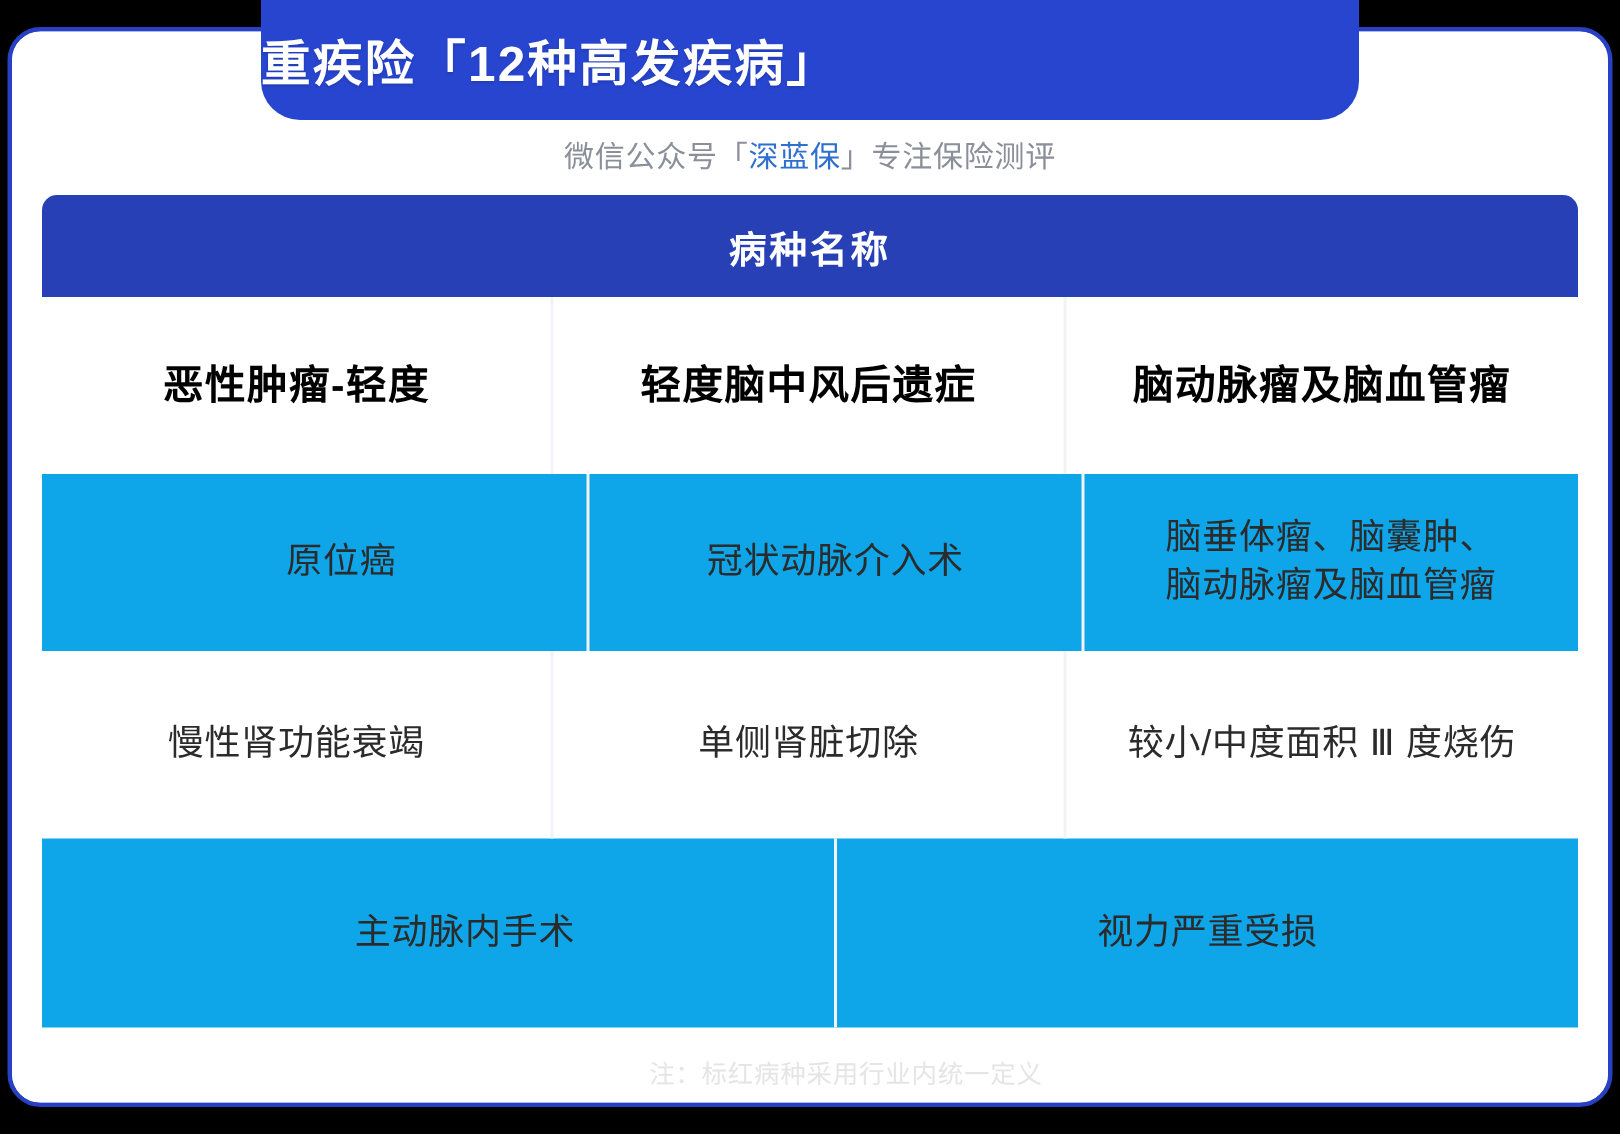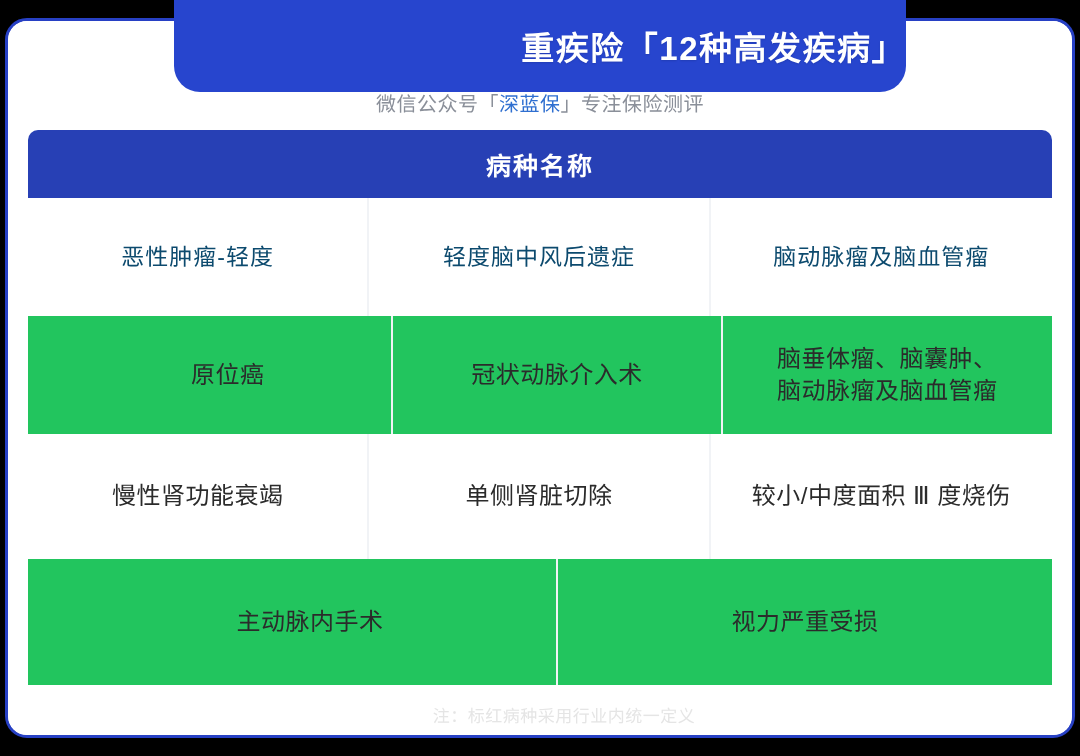--- a/index.html
+++ b/index.html
@@ -42,26 +42,26 @@
     background: #ffffff;
     border-radius: 19px;
   }
 
   
   .title-ribbon {
     position: absolute;
     left: 174px;
     top: 0px;
     width: 732px;
-    height: 92px;
+    height: 80px;
     background: #2745ce;
     border-radius: 0 0 26px 26px;
     display: flex;
     align-items: center;
-    justify-content: flex-end;
+    justify-content: flex-start;
     z-index: 5;
   }
   .title-text {
     color: #ffffff;
     font-size: 33px;
     font-weight: bold;
     letter-spacing: 1.5px;
     white-space: nowrap;
     text-shadow: 0 1px 2px rgba(0,0,0,0.12);
   }
@@ -105,21 +105,21 @@
     font-weight: bold;
     letter-spacing: 2px;
   }
 
   .tbl-row {
     display: flex;
     width: 100%;
     box-sizing: border-box;
   }
   .tbl-row.light { background: #ffffff; }
-  .tbl-row.tint  { background: #22c55e; padding-left: 36px; }
+  .tbl-row.tint  { background: #0ea5e9; padding-left: 36px; }
 
   .tbl-cell {
     flex: 1 1 33.3333%;
     box-sizing: border-box;
     display: flex;
     align-items: center;
     justify-content: center;
     text-align: center;
     padding: 6px 10px;
     border-right: 2px solid #f1f3f6;
@@ -130,23 +130,23 @@
   .tbl-row.r-head  { height: 118px; }
   .tbl-row.r-two   { height: 118px; }
   .tbl-row.r-three { height: 125px; }
   .tbl-row.r-four  { height: 126px; }
 
   .cell-text {
     display: block;
     white-space: pre-line;
   }
   .tbl-row.r-head .cell-text {
-    color: #0c4a6e;
-    font-size: 23px;
-    font-weight: normal;
+    color: #000000;
+    font-size: 27px;
+    font-weight: bold;
     letter-spacing: 1px;
   }
   .tbl-row.r-two .cell-text,
   .tbl-row.r-three .cell-text,
   .tbl-row.r-four .cell-text {
     color: #2b2b2b;
     font-size: 24px;
     font-weight: normal;
     letter-spacing: 0.5px;
   }

